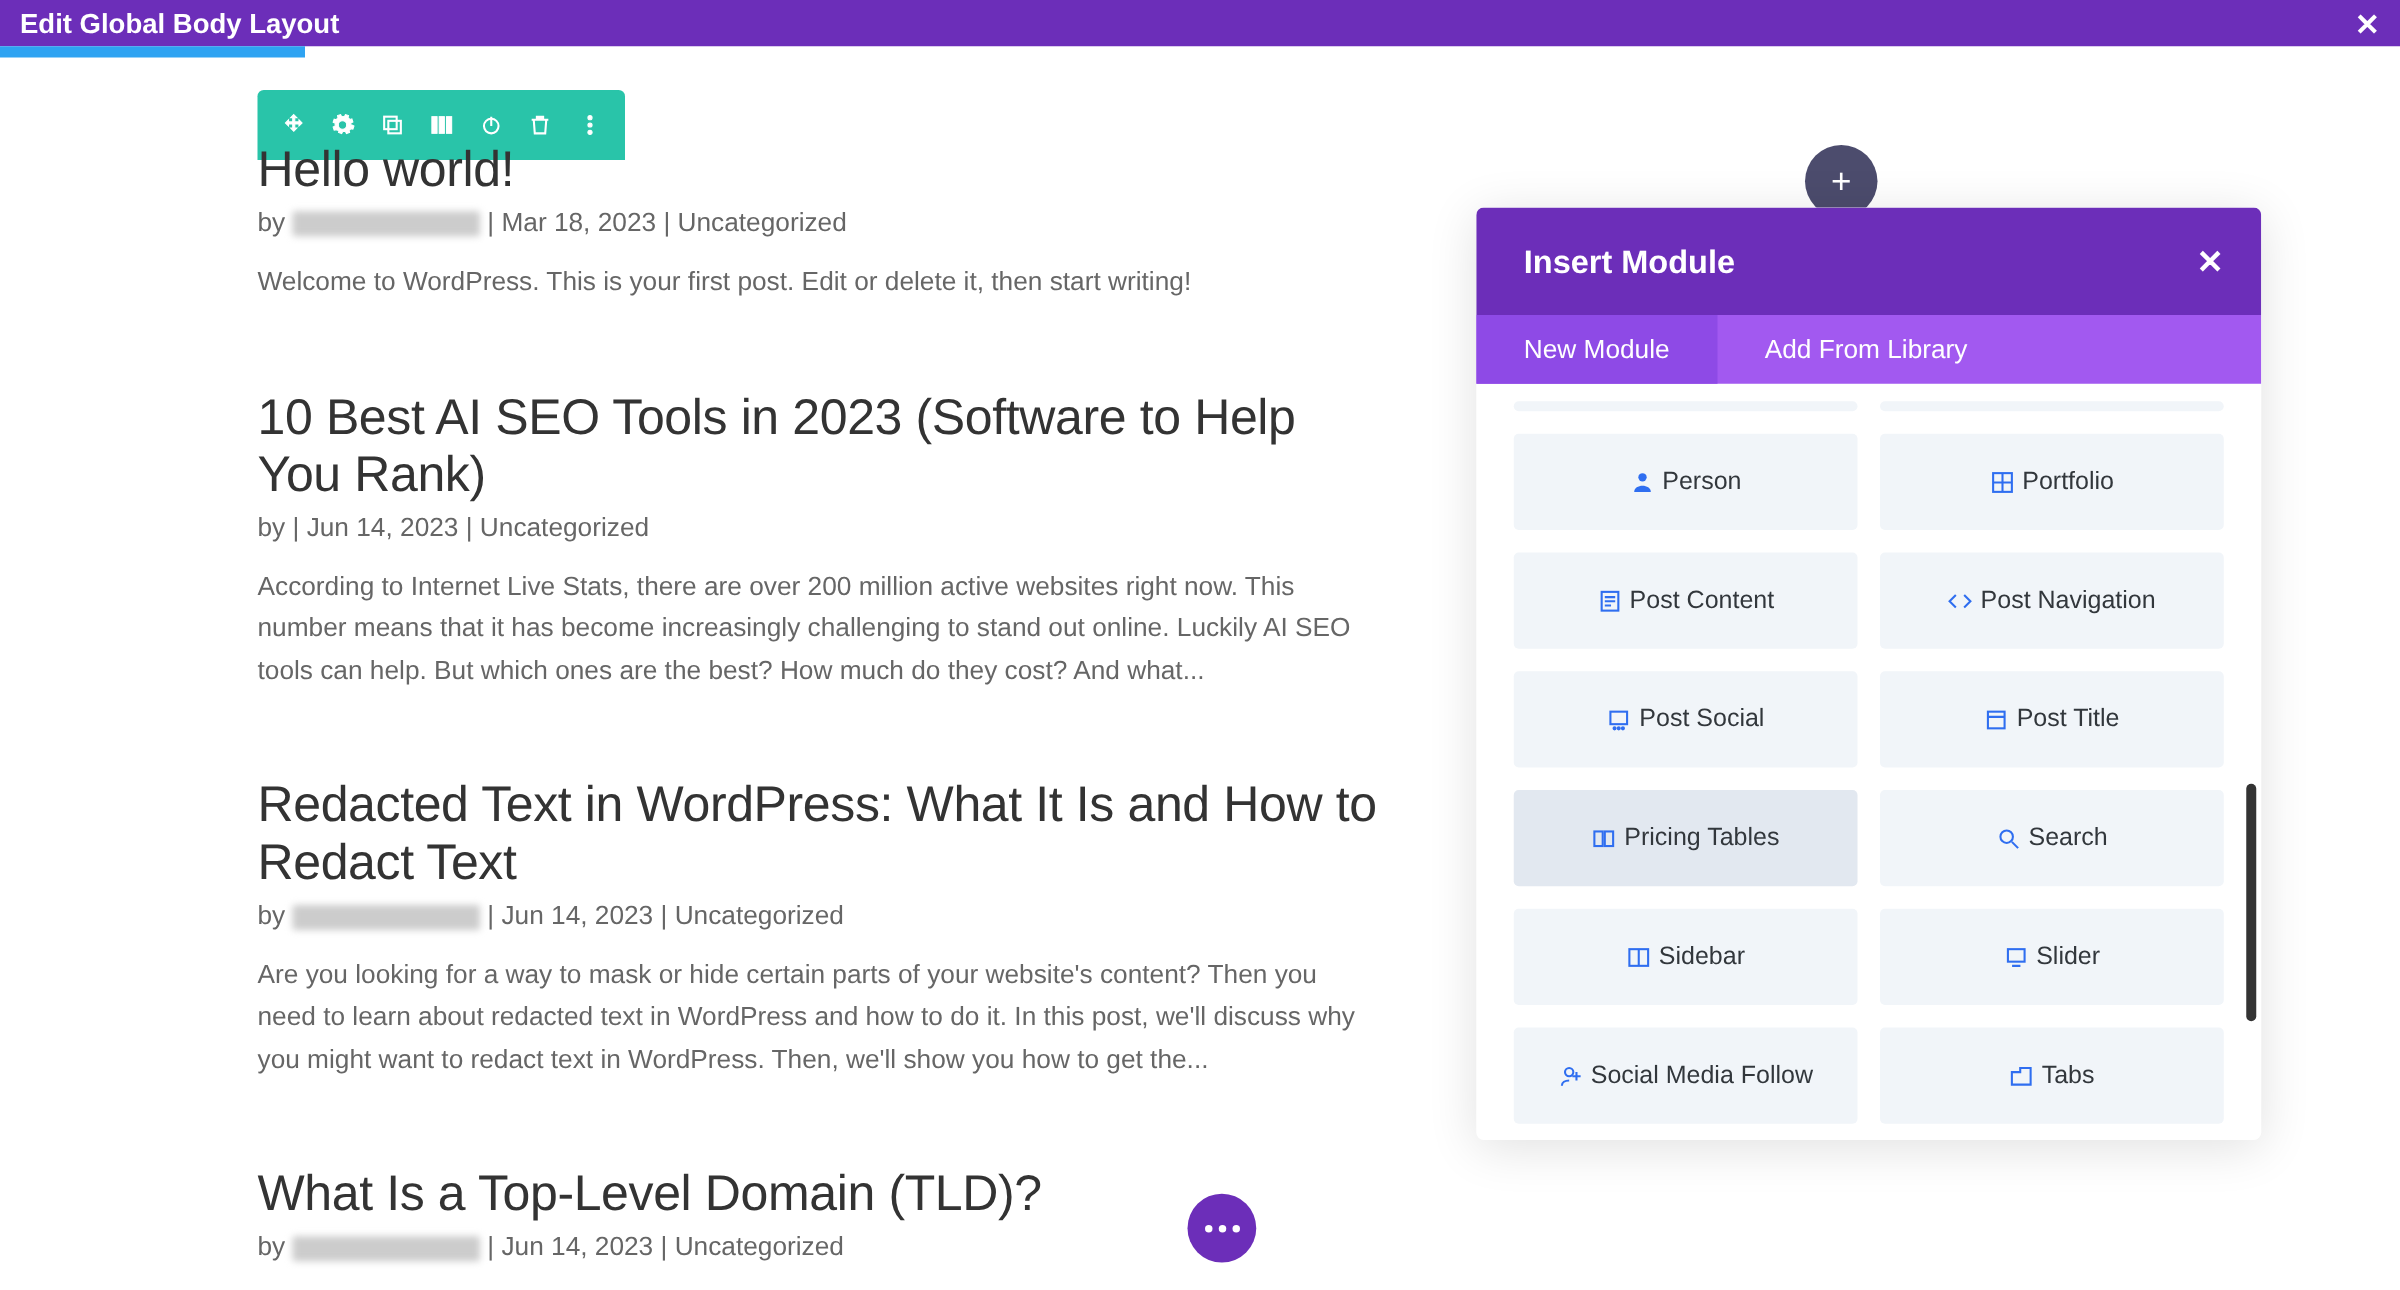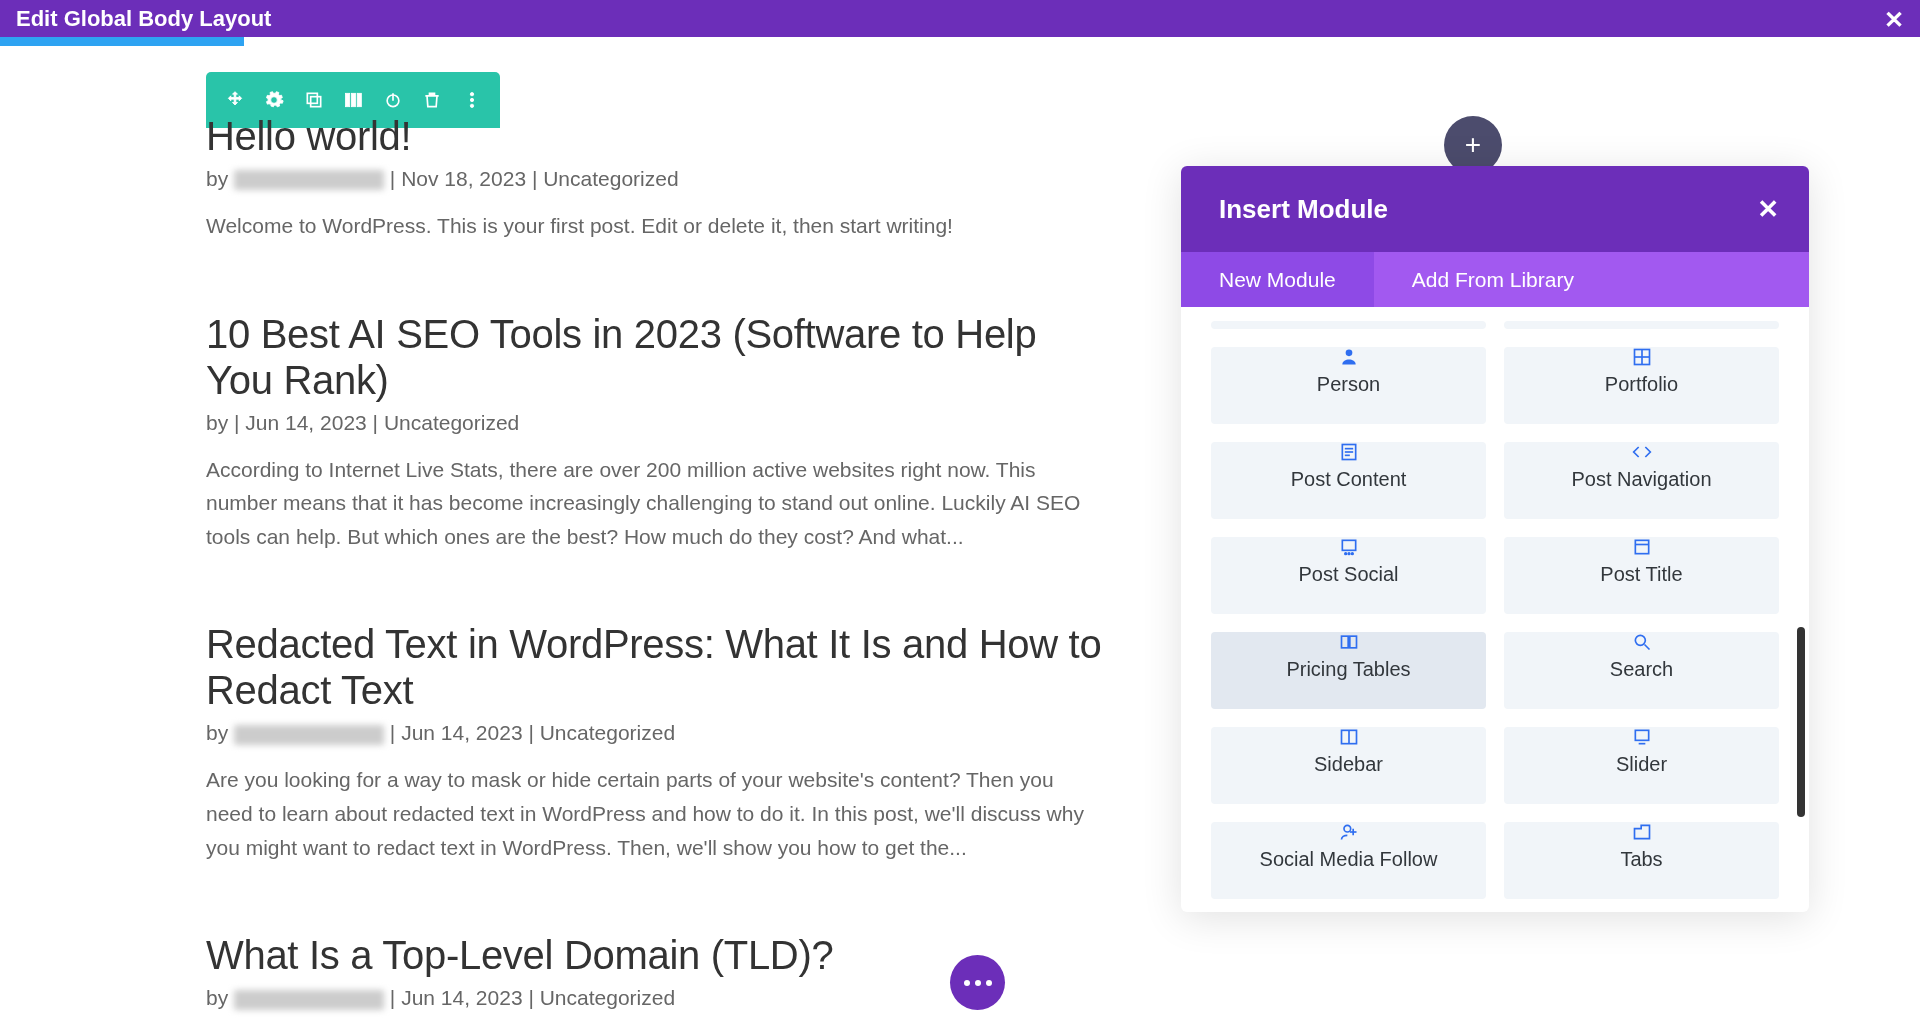--- a/index.html
+++ b/index.html
@@ -32,21 +32,21 @@
 .panel { position:absolute; top:166px; left:1181px; width:628px; background:#fff; border-radius:6px; box-shadow:0 6px 40px rgba(0,0,0,0.12); z-index:6; overflow:hidden; }
 .panel-header { height:86px; background:#6c2eb9; display:flex; align-items:center; padding:0 38px; position:relative; }
 .panel-title { color:#fff; font-size:26px; font-weight:600; }
 .panel-close { position:absolute; right:30px; color:#fff; font-size:26px; cursor:pointer; font-weight:700; }
 .panel-tabs { height:55px; background:#a259f0; display:flex; }
 .panel-tab { display:flex; align-items:center; justify-content:center; padding:0 38px; color:#fff; font-size:21px; font-weight:500; cursor:pointer; }
 .panel-tab.active { background:#8e4ae6; }
 .panel-body { padding:14px 30px 16px 30px; height:605px; overflow:hidden; position:relative; }
 .scrollbar-ind { position:absolute; right:4px; top:320px; width:8px; height:190px; background:#333; border-radius:4px; }
 .module-grid { display:grid; grid-template-columns:1fr 1fr; gap:18px; }
-.module-item { background:#f1f5f9; border-radius:4px; height:77px; display:flex; flex-direction:column; align-items:center; cursor:pointer; gap:6px; }
+.module-item { background:#f1f5f9; border-radius:4px; height:77px; display:flex; flex-direction:row; align-items:center; justify-content:center; cursor:pointer; gap:6px; }
 .module-item.cut { height:8px; overflow:hidden; }
 .module-item.hover { background:#e2e8f0; }
 .module-icon { width:20px; height:20px; color:#2f6ef0; display:flex; align-items:center; justify-content:center; }
 .module-icon svg { width:20px; height:20px; }
 .module-label { font-size:20px; color:#32373c; font-weight:500; }
 
 
 .more-btn { position:absolute; top:955px; left:950px; width:55px; height:55px; border-radius:50%; background:#6c2eb9; display:flex; align-items:center; justify-content:center; gap:5px; cursor:pointer; }
 .more-btn span { width:6px; height:6px; border-radius:50%; background:#fff; display:inline-block; }
 
@@ -101,21 +101,21 @@
         <circle cx="12" cy="12" r="2"></circle>
         <circle cx="12" cy="19" r="2"></circle>
       </svg>
     </div>
 </div>
 
 <div class="posts">
   <div class="post">
     <h2>Hello world!</h2>
     <div class="meta">
-      <span>by </span><span class="redacted"></span><span> | </span><span>Nov 18, 2023</span><span> | </span><span>Uncategorized</span>
+      <span>by </span><span class="redacted"></span><span> | </span><span>Mar 18, 2023</span><span> | </span><span>Uncategorized</span>
     </div>
     <div class="excerpt">Welcome to WordPress. This is your first post. Edit or delete it, then start writing!</div>
   </div>
 
   <div class="post">
     <h2>10 Best AI SEO Tools in 2023 (Software to Help You Rank)</h2>
     <div class="meta">
       <span>by </span><span>| </span><span>Jun 14, 2023</span><span> | </span><span>Uncategorized</span>
     </div>
     <div class="excerpt">According to Internet Live Stats, there are over 200 million active websites right now. This number means that it has become increasingly challenging to stand out online. Luckily AI SEO tools can help. But which ones are the best? How much do they cost? And what...</div>

